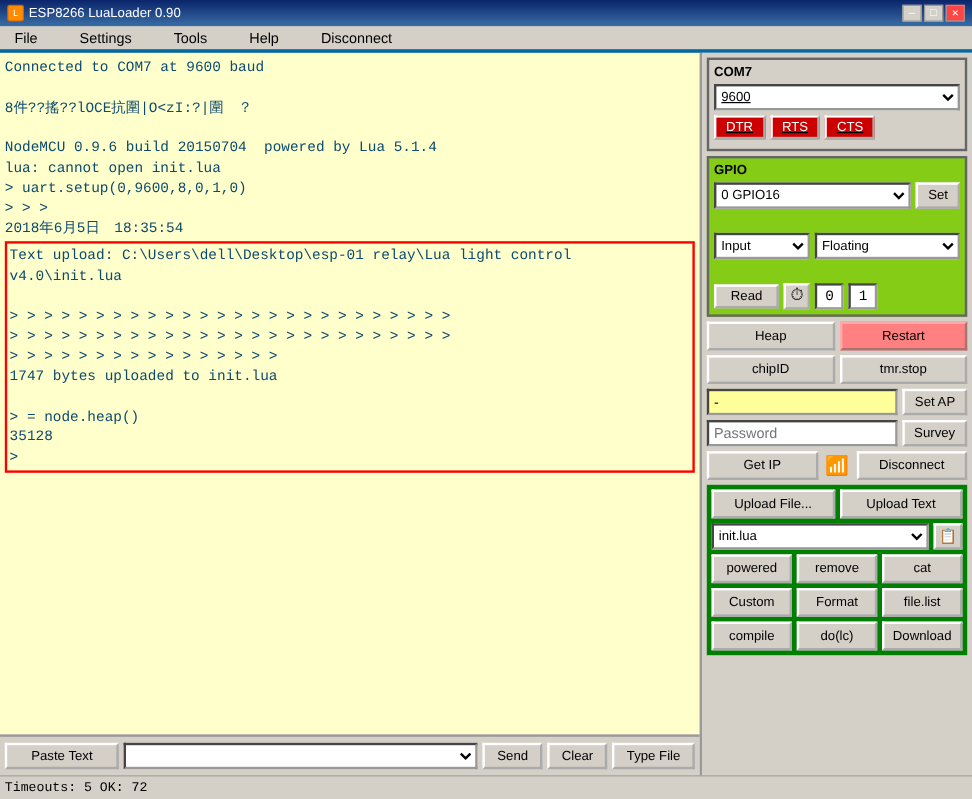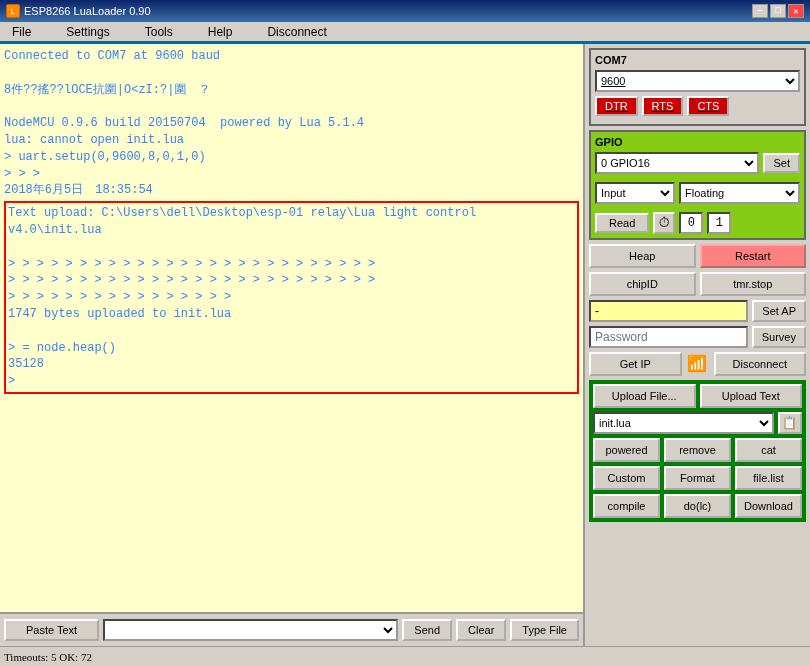--- a/index.html
+++ b/index.html
@@ -53,21 +53,21 @@
       border-right: 2px solid #999;
     }
 
     .terminal-area {
       flex: 1;
       background: #ffffcc;
       overflow-y: auto;
       padding: 4px;
       font-family: 'Courier New', monospace;
       font-size: 12px;
-      color: #3b82f6;
+      color: #0c4a6e;
       position: relative;
     }
 
     .terminal-highlight {
       border: 2px solid red;
       padding: 2px;
       margin: 2px 0;
     }
 
     .terminal-text { white-space: pre-wrap; line-height: 1.4; }
@@ -109,21 +109,21 @@
       font-family: Arial, sans-serif;
       font-size: 11px;
       cursor: pointer;
     }
 
     
     .status-bar {
       background: #d4d0c8;
       border-top: 1px solid #999;
       padding: 2px 4px;
-      font-family: Liberation Serif, serif;
+      font-family: Liberation Mono, monospace;
       font-size: 11px;
       height: 20px;
       display: flex;
       align-items: center;
     }
 
     
     .right-panel {
       width: 225px;
       background: #d4d0c8;
@@ -165,21 +165,21 @@
     .dtr-btn { background: #cc0000; }
     .rts-btn { background: #cc0000; }
     .cts-btn { background: #cc0000; }
 
     
     .gpio-section {
       border: 2px solid #666;
       background: #84cc16;
       padding: 4px;
     }
-    .gpio-row { display: flex; gap: 4px; align-items: center; margin-bottom: 8px; }
+    .gpio-row { display: flex; gap: 4px; margin-bottom: 20px; }
     .gpio-select {
       flex: 1;
       height: 22px;
       border: 2px inset #999;
       background: white;
       font-size: 11px;
     }
     .set-btn {
       padding: 2px 8px;
       background: #d4d0c8;

